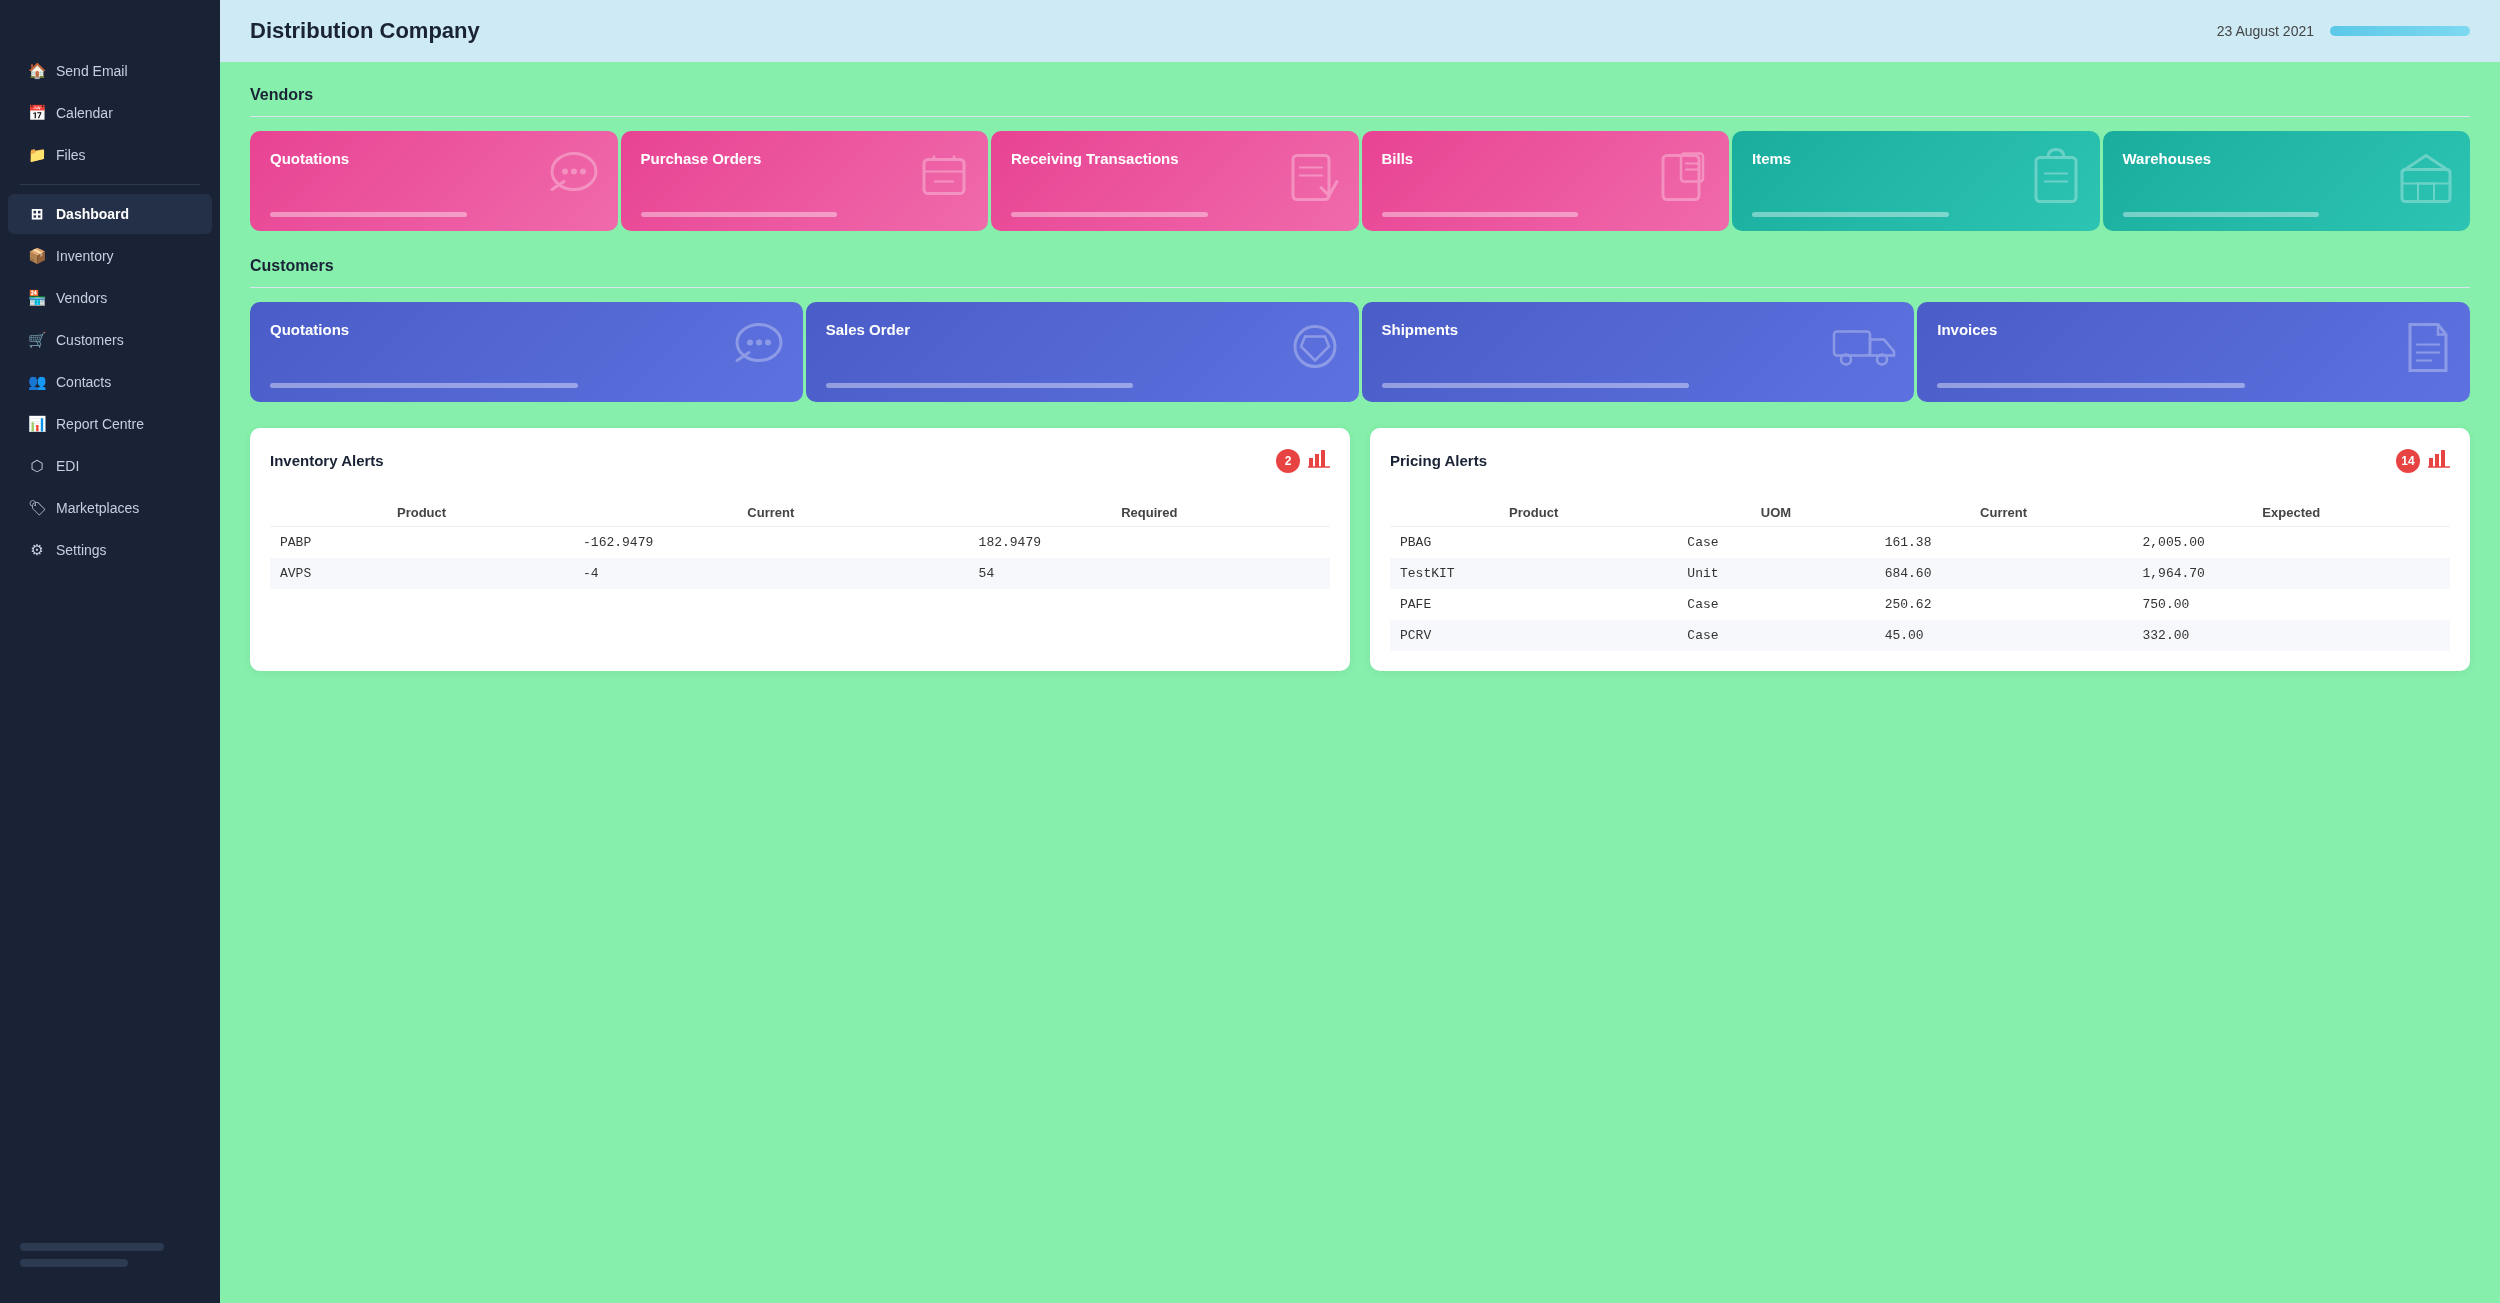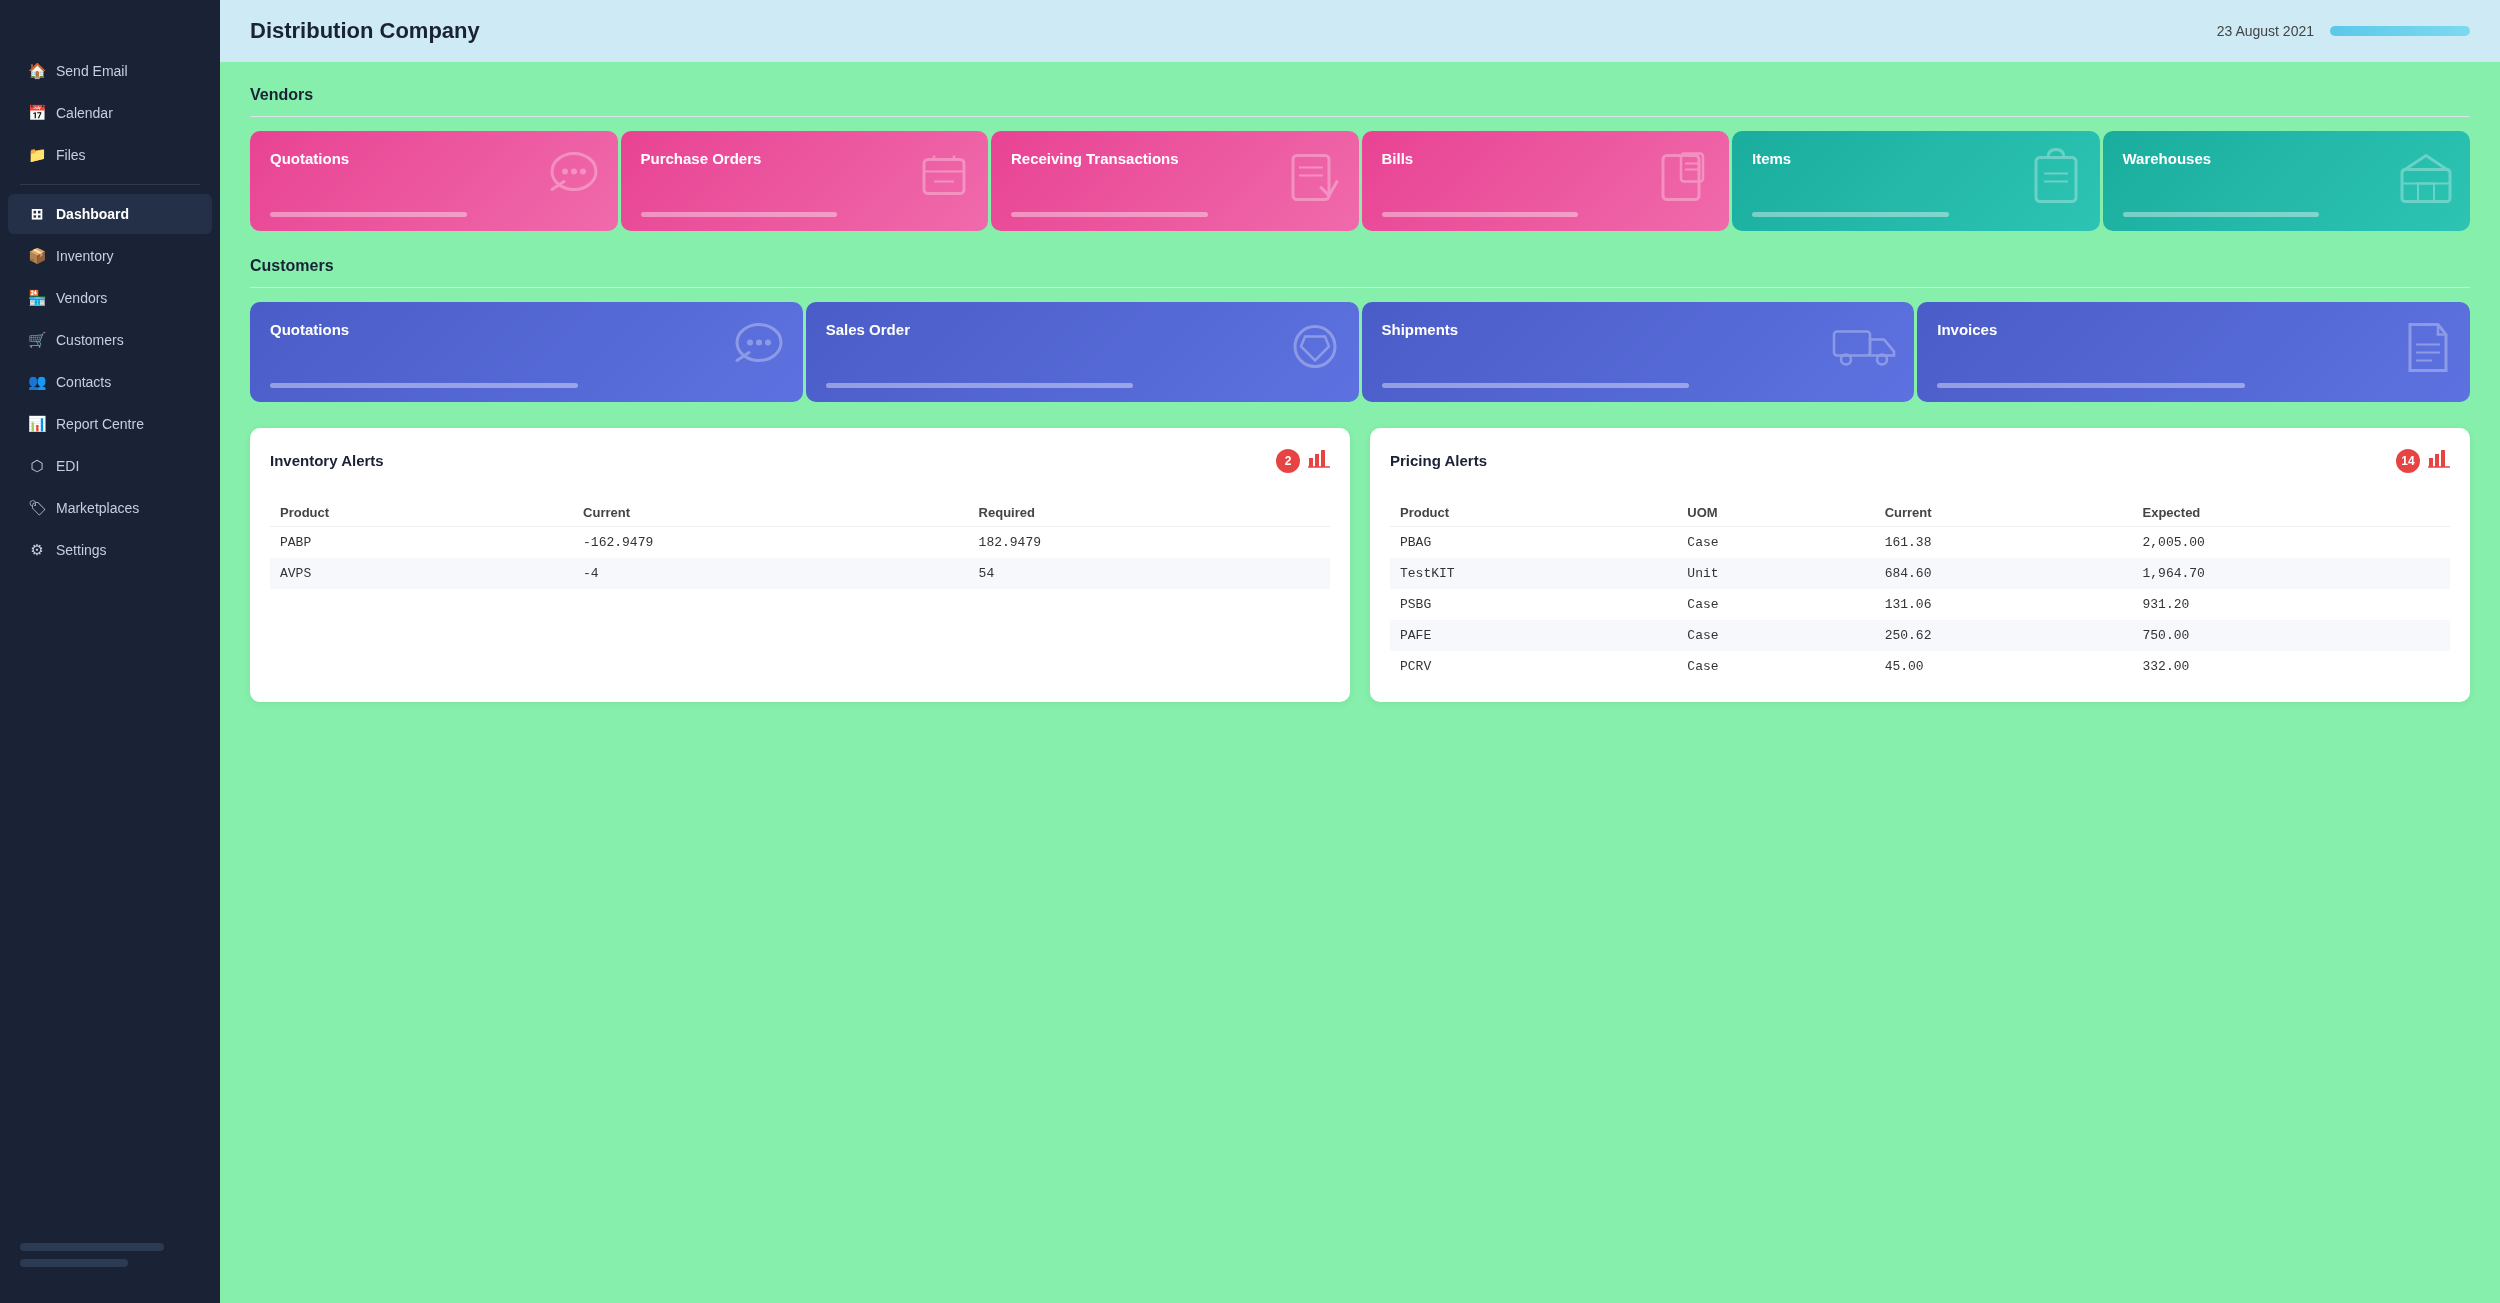--- a/index.html
+++ b/index.html
@@ -207,21 +207,21 @@
       font-size: 20px;
     }
 
     
     table {
       width: 100%;
       border-collapse: collapse;
       font-size: 13px;
     }
     th {
-      text-align: left;
+      text-align: center;
       padding: 6px 10px;
       color: #444;
       font-weight: 600;
       border-bottom: 1px solid #eee;
     }
     td {
       padding: 8px 10px;
       color: #333;
       font-family: Liberation Mono, monospace;
     }
@@ -523,26 +523,20 @@
                     <td>161.38</td>
                     <td>2,005.00</td>
               </tr>
               <tr>
                 <td>TestKIT</td>
                     <td>Unit</td>
                     <td>684.60</td>
                     <td>1,964.70</td>
               </tr>
               <tr>
-                <td>PSBG</td>
-                    <td>Case</td>
-                    <td>131.06</td>
-                    <td>931.20</td>
-              </tr>
-              <tr>
                 <td>PAFE</td>
                     <td>Case</td>
                     <td>250.62</td>
                     <td>750.00</td>
               </tr>
               <tr>
                 <td>PCRV</td>
                     <td>Case</td>
                     <td>45.00</td>
                     <td>332.00</td>

